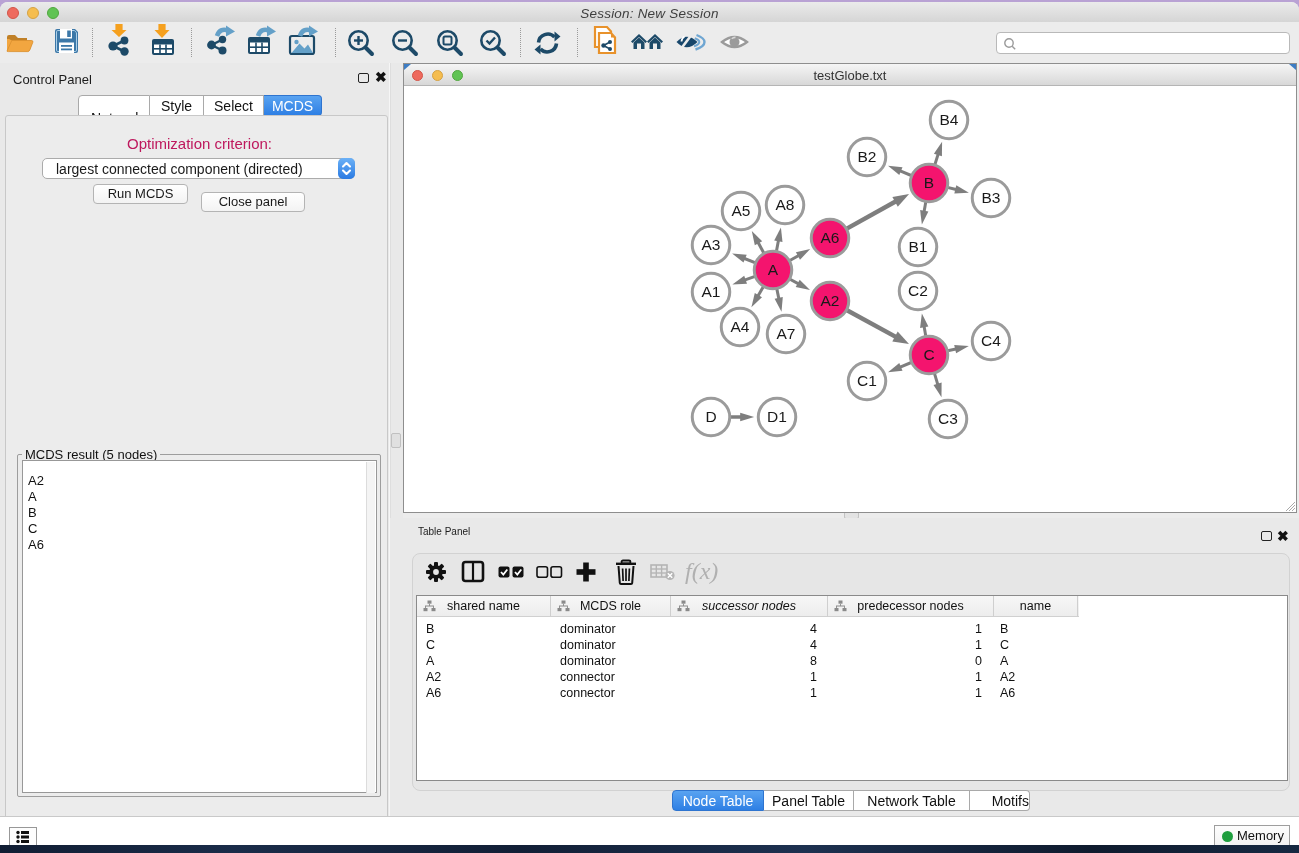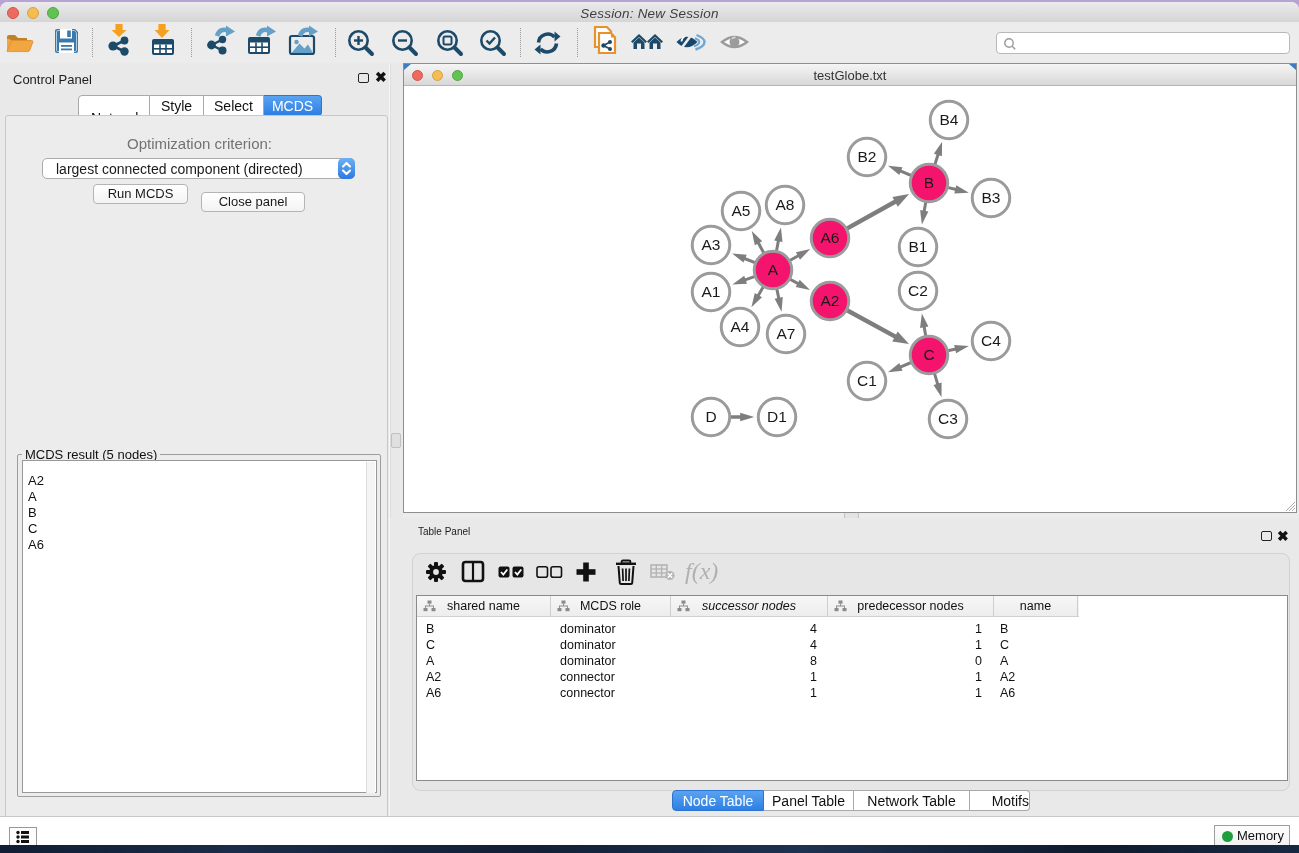--- a/index.html
+++ b/index.html
@@ -32,21 +32,21 @@
 .tabrow { position:absolute; display:flex; }
 .tab { height:21px; line-height:20px; background:#ffffff; border:1px solid #a9a9a9;
   border-left:none; font-size:14px; color:#111; padding:0 13px; text-align:center; }
 .tab.first { border-left:1px solid #a9a9a9; border-radius:4px 0 0 4px; }
 .tab.last { border-radius:0 4px 4px 0; }
 .tab.sel { background:linear-gradient(#59a3f1,#2e7fe4); color:#fff; border-color:#2e74cf; }
 #cptabs { left:78px; top:32px; }
 #cpbody { position:absolute; left:5px; top:52px; width:383px; height:742px;
   border:1px solid #c8c8c8; border-radius:3px; background:#ececec; }
 #optlabel { position:absolute; left:3px; top:19px; width:100%; text-align:center;
-  font-size:15px; color:#737373; }
+  font-size:15px; color:#be185d; }
 #dropdown { position:absolute; left:36px; top:42px; width:313px; height:21px;
   background:#fff; border:1px solid #ababab; border-radius:5px; font-size:14px;
   color:#1a1a1a; line-height:20px; padding-left:13px; }
 #dropdown .step { position:absolute; right:-1px; top:-1px; width:17px; height:21px;
   border-radius:5px; background:linear-gradient(#6bb1f7,#2a7ae2); }
 .btn { position:absolute; height:20px; background:linear-gradient(#ffffff,#f3f3f3);
   border:1px solid #b4b4b4; border-radius:4px; font-size:13px; color:#1a1a1a;
   text-align:center; line-height:18px; }
 #fieldset { position:absolute; left:11px; top:338px; width:364px; height:343px;
   border:1px solid #9d9d9d; border-radius:2px; }

